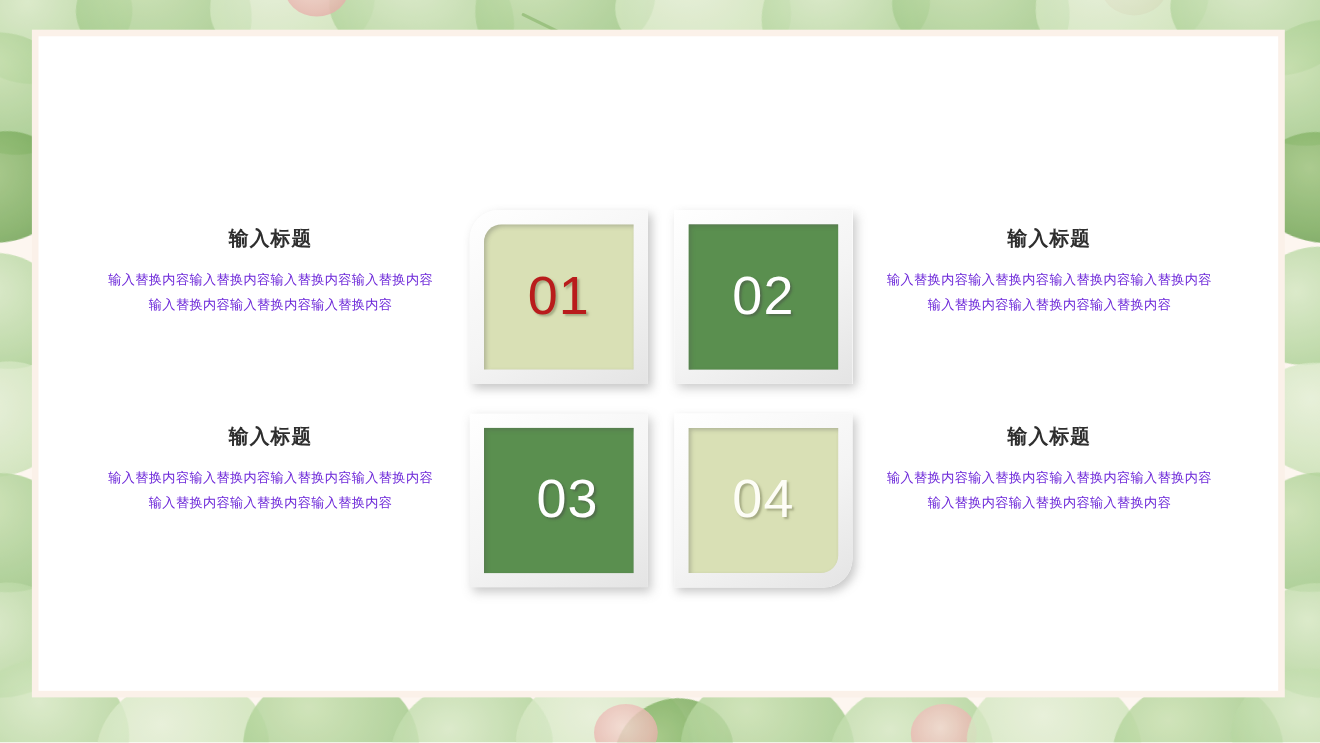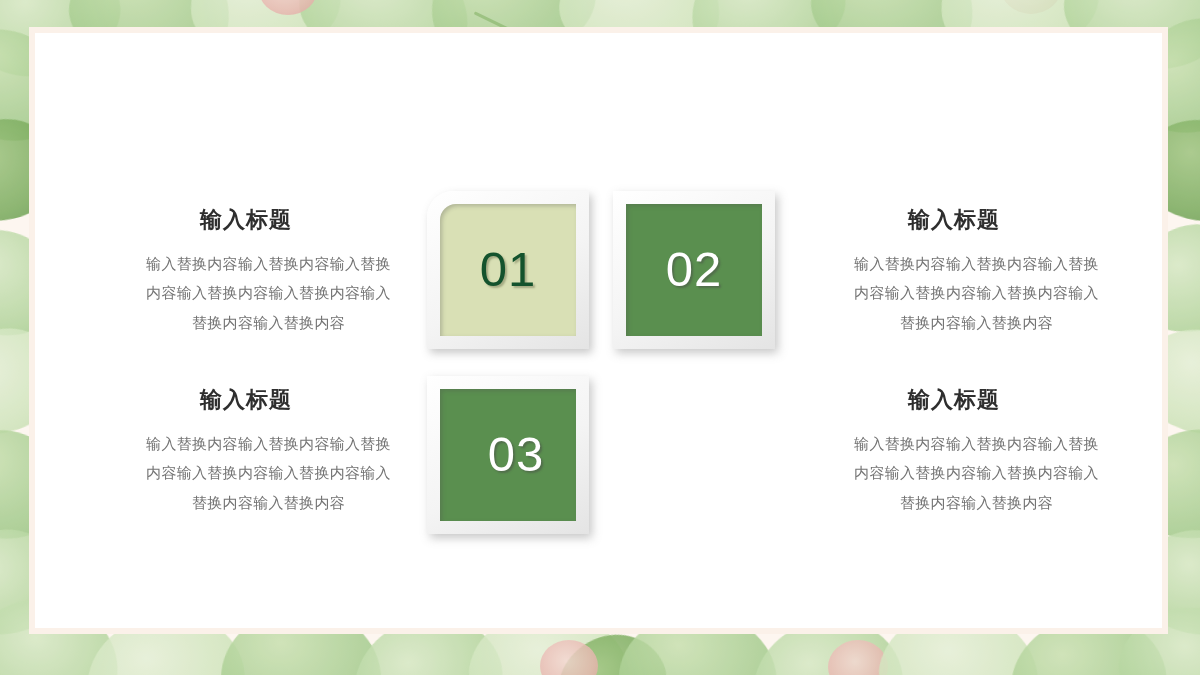--- a/index.html
+++ b/index.html
@@ -73,32 +73,31 @@
   }
 
   
   .txt-block {
     position: absolute;
     width: 300px;
     z-index: 10;
     text-align: center;
   }
   .txt-block .bt-title {
-    font-size: 22px;
+    font-size: 18px;
     font-weight: bold;
     color: #2e2e2e;
     margin-bottom: 14px;
     letter-spacing: 1px;
   }
   .txt-block .bt-body {
-    font-size: 15px;
+    font-size: 12px;
     line-height: 1.95;
-    color: #737373;
+    color: #6d28d9;
     letter-spacing: .3px;
-    margin-left: 45px;
   }
   #block-tl { left: 96px;  top: 205px; }
   #block-bl { left: 96px;  top: 385px; }
   #block-tr { left: 804px; top: 205px; }
   #block-br { left: 804px; top: 385px; }
 
   
   .tiles {
     position: absolute;
     left: 427px;
@@ -134,21 +133,21 @@
     letter-spacing: 1px;
     text-shadow: 2px 2px 2px rgba(70,70,70,.45);
     line-height: 1.02;
     width: 60px;
     word-break: break-all;
     text-align: center;
   }
   
   #tile-01 { left: 0;   top: 0;   border-radius: 26px 0 0 0; }
   #tile-01 .inner { background: #d9e0b5; border-radius: 16px 0 0 0; }
-  #tile-01 .num { color: #14532d; text-shadow: 2px 2px 2px rgba(120,125,90,.55); text-align: center; }
+  #tile-01 .num { color: #b91c1c; text-shadow: 2px 2px 2px rgba(120,125,90,.55); text-align: center; }
   
   #tile-02 { left: 186px; top: 0; }
   #tile-02 .inner { background: #5a8f4f; justify-content: center; }
   
   #tile-03 { left: 0;   top: 185px; }
   #tile-03 .inner { background: #5a8f4f; padding-left: 16px; }
   
   #tile-04 { left: 186px; top: 185px; border-radius: 0 0 26px 0; }
   #tile-04 .inner { background: #d9e0b5; border-radius: 0 0 16px 0; }
   #tile-04 .num { color: #fdfdf6; text-shadow: 2px 2px 2px rgba(120,125,90,.55); }
@@ -235,15 +234,20 @@
     <div class="tile" id="tile-02">
       <div class="inner">
         <span class="num">02</span>
       </div>
     </div>
     <div class="tile" id="tile-03">
       <div class="inner">
         <span class="num">03</span>
       </div>
     </div>
+    <div class="tile" id="tile-04">
+      <div class="inner">
+        <span class="num">04</span>
+      </div>
+    </div>
   </div>
 
 </div>
 
 </body></html>

